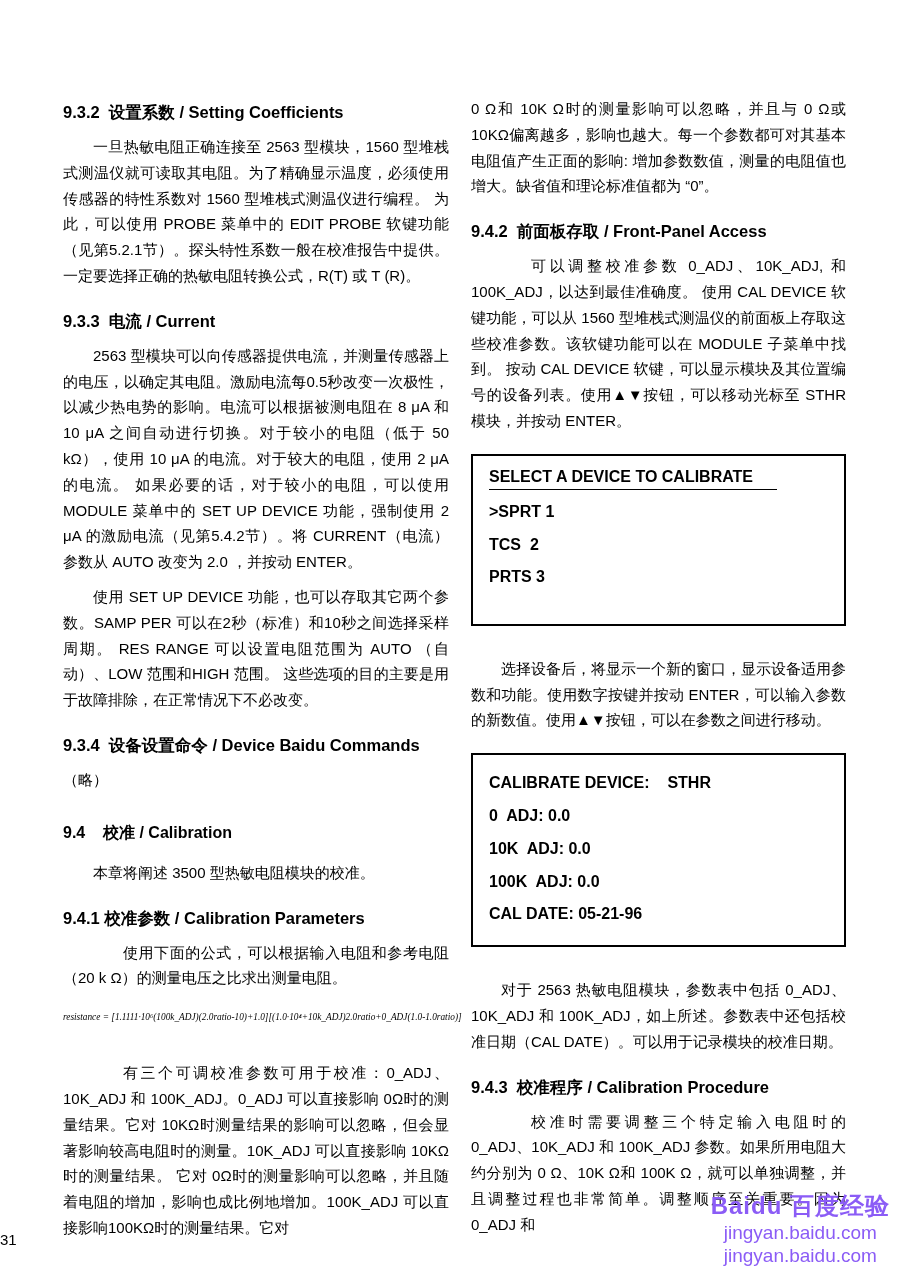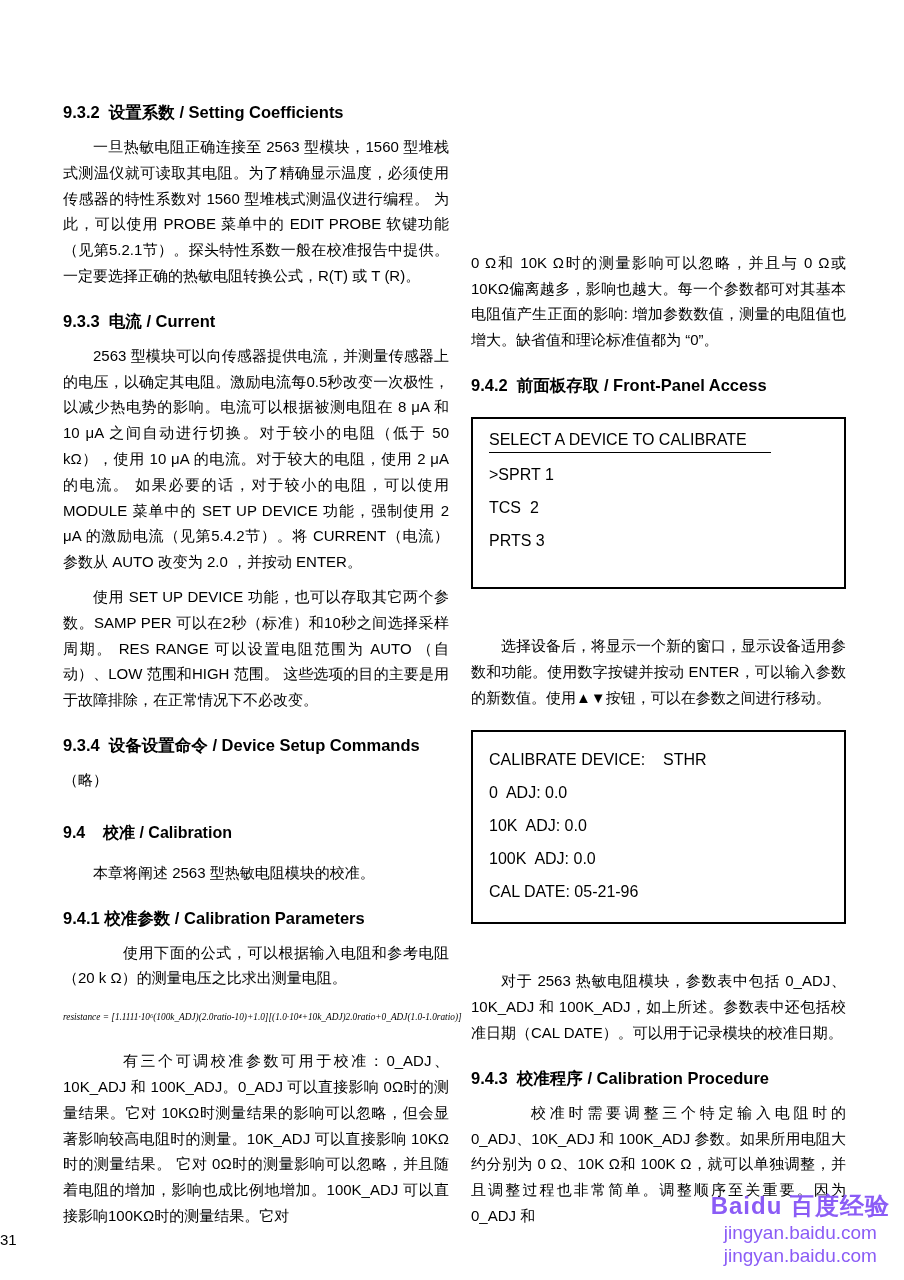--- a/index.html
+++ b/index.html
@@ -1,39 +1,40 @@
 <!DOCTYPE html>
 <html><head>
 <meta charset="utf-8">
 <style>
   html,body{margin:0;padding:0;}
   body{
     width:904px;height:1280px;background:#ffffff;color:#000;
     font-family:"Liberation Sans","DejaVu Sans",sans-serif;
     position:relative;overflow:hidden;
   }
-  .sheet{padding:96px 58px 0 63px;display:flex;gap:22px;align-items:flex-end;}
+  .sheet{padding:96px 58px 0 63px;display:flex;gap:22px;}
   .col{box-sizing:border-box;}
   .col-left{width:386px;}
   .col-right{width:377px;}
   p{font-size:15px;line-height:1.72;text-align:justify;margin:0 0 9px;}
   .ind2{text-indent:2em;}
   .ind4{text-indent:4em;}
   .noind{text-indent:0;}
   h3{font-size:16.5px;font-weight:bold;margin:22px 0 10px;white-space:pre-wrap;}
   h2{font-size:16px;font-weight:bold;margin:30px 0 16px;white-space:pre-wrap;}
   .first-h{margin-top:6px;}
   .formula{
     font-family:"Liberation Serif","DejaVu Serif",serif;
     font-style:italic;font-size:9.3px;line-height:1.4;
-    margin:20px 0 24px;text-align:left;white-space:nowrap;
+    margin:20px 0 36px;text-align:left;white-space:nowrap;
   }
   .screen-box{
-    border:2px solid #000;margin:20px 0 44px;padding:12px 16px 14px;
+    border:2px solid #000;margin:20px 0 30px;padding:12px 16px 14px;
     font-size:16px;
+    font-weight:bold;
   }
   .screen-box .box-title{
     display:inline-block;border-bottom:1.5px solid #000;
     padding:0 24px 3px 0;margin-bottom:6px;white-space:pre;
   }
   .screen-box .line{line-height:2.05;white-space:pre;}
   .box-tall{min-height:142px;}
   .page-number{
     position:absolute;left:0;right:0;bottom:32px;
     text-align:left;font-size:15px;
@@ -57,44 +58,45 @@
       <p class="ind2">一旦热敏电阻正确连接至 2563 型模块，1560 型堆栈式测温仪就可读取其电阻。为了精确显示温度，必须使用传感器的特性系数对 1560 型堆栈式测温仪进行编程。 为此，可以使用 PROBE 菜单中的 EDIT PROBE 软键功能（见第5.2.1节）。探头特性系数一般在校准报告中提供。一定要选择正确的热敏电阻转换公式，R(T) 或 T (R)。</p>
     </div>
 
     <div>
       <h3>9.3.3  电流 / Current</h3>
       <p class="ind2">2563 型模块可以向传感器提供电流，并测量传感器上的电压，以确定其电阻。激励电流每0.5秒改变一次极性，以减少热电势的影响。电流可以根据被测电阻在 8 μA 和 10 μA 之间自动进行切换。对于较小的电阻（低于 50 kΩ），使用 10 μA 的电流。对于较大的电阻，使用 2 μA 的电流。 如果必要的话，对于较小的电阻，可以使用 MODULE 菜单中的 SET UP DEVICE 功能，强制使用 2 μA 的激励电流（见第5.4.2节）。将 CURRENT（电流）参数从 AUTO 改变为 2.0 ，并按动 ENTER。</p>
       <p class="ind2">使用 SET UP DEVICE 功能，也可以存取其它两个参数。SAMP PER 可以在2秒（标准）和10秒之间选择采样周期。 RES RANGE 可以设置电阻范围为 AUTO （自动）、LOW 范围和HIGH 范围。 这些选项的目的主要是用于故障排除，在正常情况下不必改变。</p>
     </div>
 
     <div>
-      <h3>9.3.4  设备设置命令 / Device Setup Commands</h3>
+      <h3>9.3.4  设备设置命令 / Device Baidu Commands</h3>
       <p class="noind">（略）</p>
     </div>
 
     <div>
       <h2>9.4    校准 / Calibration</h2>
-      <p class="ind2">本章将阐述 2563 型热敏电阻模块的校准。</p>
+      <p class="ind2">本章将阐述 3500 型热敏电阻模块的校准。</p>
     </div>
 
     <div>
       <h3>9.4.1 校准参数 / Calibration Parameters</h3>
       <p class="ind4">使用下面的公式，可以根据输入电阻和参考电阻（20 k Ω）的测量电压之比求出测量电阻。</p>
       <p class="formula">resistance = [1.1111·10⁶(100k_ADJ)(2.0ratio-10)+1.0][(1.0·10⁴+10k_ADJ)2.0ratio+0_ADJ(1.0-1.0ratio)]</p>
       <p class="ind4">有三个可调校准参数可用于校准：0_ADJ、10K_ADJ 和 100K_ADJ。0_ADJ 可以直接影响 0Ω时的测量结果。它对 10KΩ时测量结果的影响可以忽略，但会显著影响较高电阻时的测量。10K_ADJ 可以直接影响 10KΩ时的测量结果。 它对 0Ω时的测量影响可以忽略，并且随着电阻的增加，影响也成比例地增加。100K_ADJ 可以直接影响100KΩ时的测量结果。它对</p>
     </div>
 
   </div>
 
   <div class="col col-right">
 
     <p class="noind">0 Ω和 10K Ω时的测量影响可以忽略，并且与 0 Ω或 10KΩ偏离越多，影响也越大。每一个参数都可对其基本电阻值产生正面的影响:  增加参数数值，测量的电阻值也增大。缺省值和理论标准值都为 “0”。</p>
 
     <div>
       <h3>9.4.2  前面板存取 / Front-Panel Access</h3>
+      <p class="ind4">可以调整校准参数 0_ADJ、10K_ADJ, 和 100K_ADJ，以达到最佳准确度。 使用 CAL DEVICE 软键功能，可以从 1560 型堆栈式测温仪的前面板上存取这些校准参数。该软键功能可以在 MODULE 子菜单中找到。 按动 CAL DEVICE 软键，可以显示模块及其位置编号的设备列表。使用▲▼按钮，可以移动光标至 STHR 模块，并按动 ENTER。</p>
 
       <div class="screen-box box-tall">
         <div class="box-title">SELECT A DEVICE TO CALIBRATE</div>
         <div class="line">&gt;SPRT 1</div>
         <div class="line">TCS  2</div>
         <div class="line">PRTS 3</div>
       </div>
 
       <p class="ind2">选择设备后，将显示一个新的窗口，显示设备适用参数和功能。使用数字按键并按动 ENTER，可以输入参数的新数值。使用▲▼按钮，可以在参数之间进行移动。</p>
 

